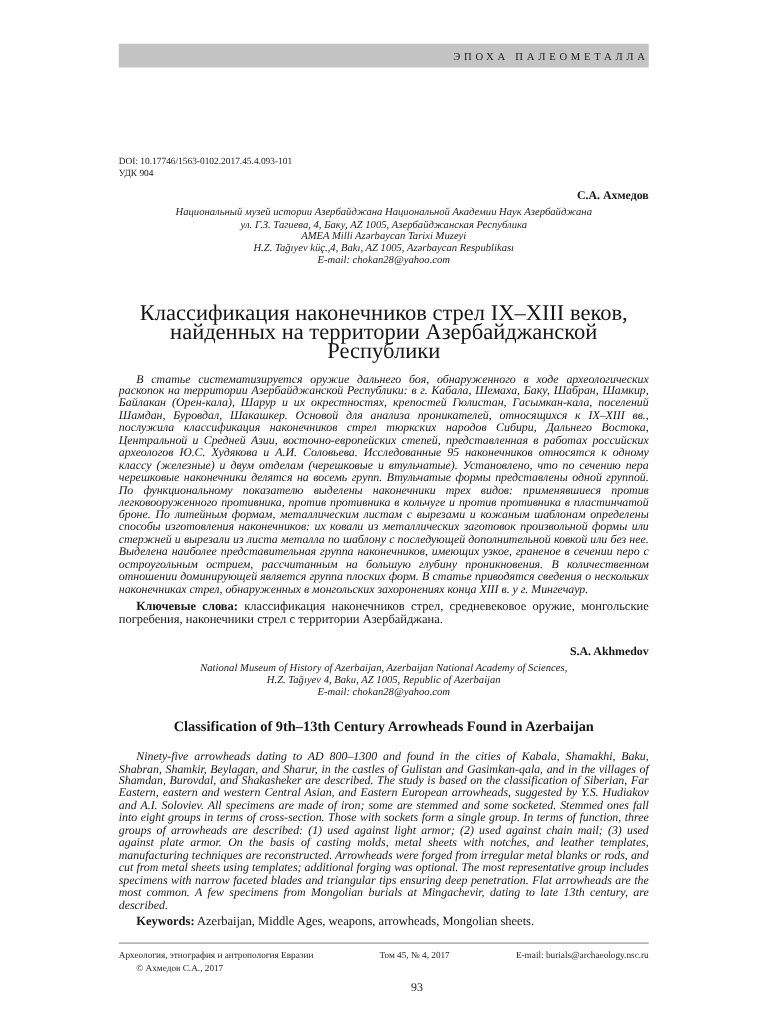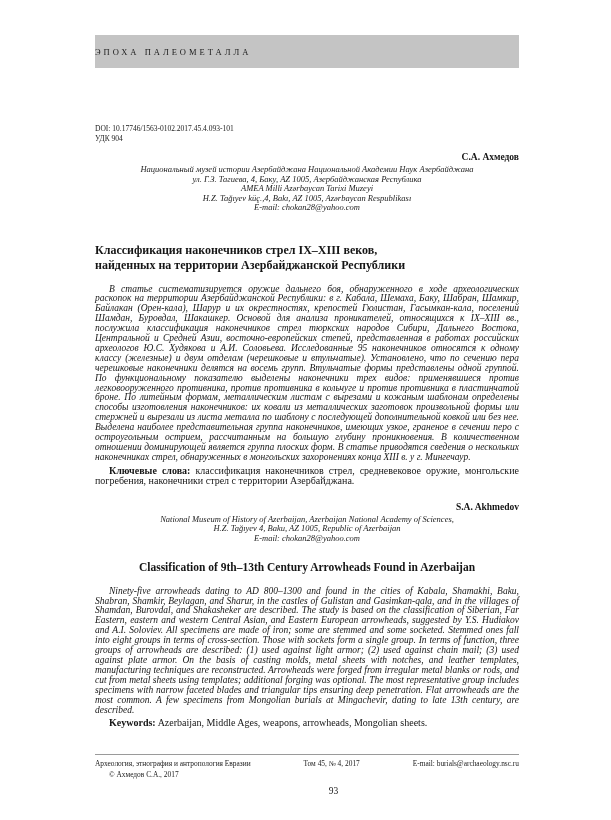--- a/index.html
+++ b/index.html
@@ -2,29 +2,29 @@
 <html><head>
 <meta charset="utf-8">
 <style>
   html, body { margin: 0; padding: 0; }
   body { width: 611px; height: 820px; background: #ffffff; }
   .page {
     position: relative; width: 611px; height: 820px; background: #ffffff;
     font-family: "Liberation Serif", "DejaVu Serif", serif; color: #151515; overflow: hidden;
   }
   .band {
-    position: absolute; top: 35px; left: 95px; width: 424px; height: 33px;
-    display: flex; align-items: center; justify-content: flex-start; background: #c4c4c4;
+    position: absolute; top: 35px; left: 95px; width: 424px; height: 19px;
+    display: flex; align-items: center; justify-content: flex-end; background: #c4c4c4;
   }
   .band-label { font-size: 8.5px; letter-spacing: 3px; color: #1a1a1a; }
   .content { position: absolute; top: 124px; left: 95px; width: 424px; }
   .meta { font-size: 7.5px; line-height: 10px; color: #222; }
   .author { margin-top: 8px; text-align: right; font-weight: bold; font-size: 9.5px; line-height: 11px; }
   .affiliation { margin-top: 2px; text-align: center; font-style: italic; font-size: 8.5px; line-height: 9.5px; color: #222; }
-  .title-ru { margin: 30px 0 0; text-align: left; font-size: 12px; line-height: 15px; font-weight: bold; }
+  .title-ru { margin: 30px 0 0; text-align: center; font-size: 18px; line-height: 15px; font-weight: normal; }
   .title-line { display: block; }
   .abstract { margin: 12px 0 0; font-style: italic; font-size: 9.5px; line-height: 9.9px; text-align: justify; text-indent: 14px; }
   .keywords { margin: 3px 0 0; font-size: 10px; line-height: 9.9px; text-align: justify; text-indent: 14px; }
   .kw-label { font-weight: bold; }
   .author-en { margin-top: 16px; }
   .title-en { margin: 18px 0 0; text-align: center; font-size: 11.5px; line-height: 13.5px; font-weight: bold; }
   .footer {
     position: absolute; left: 95px; width: 424px; top: 754px;
     border-top: 1px solid #9a9a9a; padding-top: 4px;
     font-size: 7.4px; line-height: 9.5px; color: #222;

